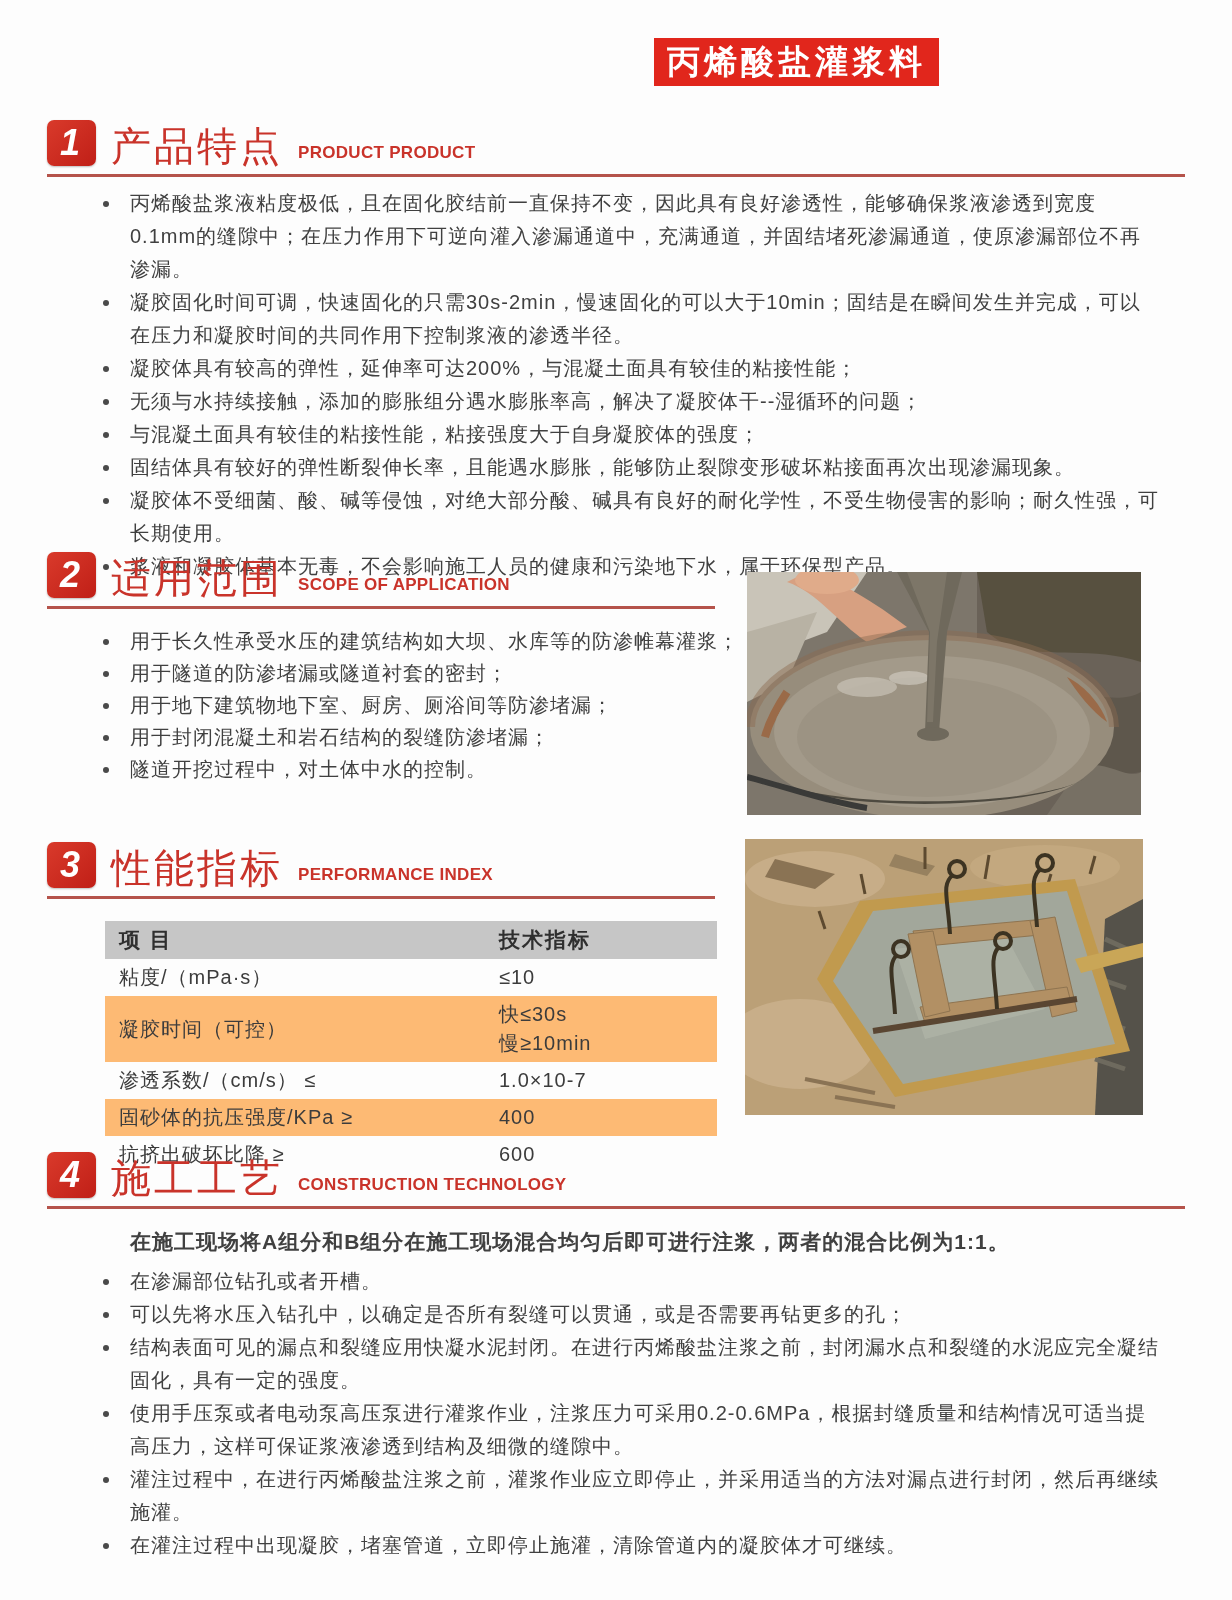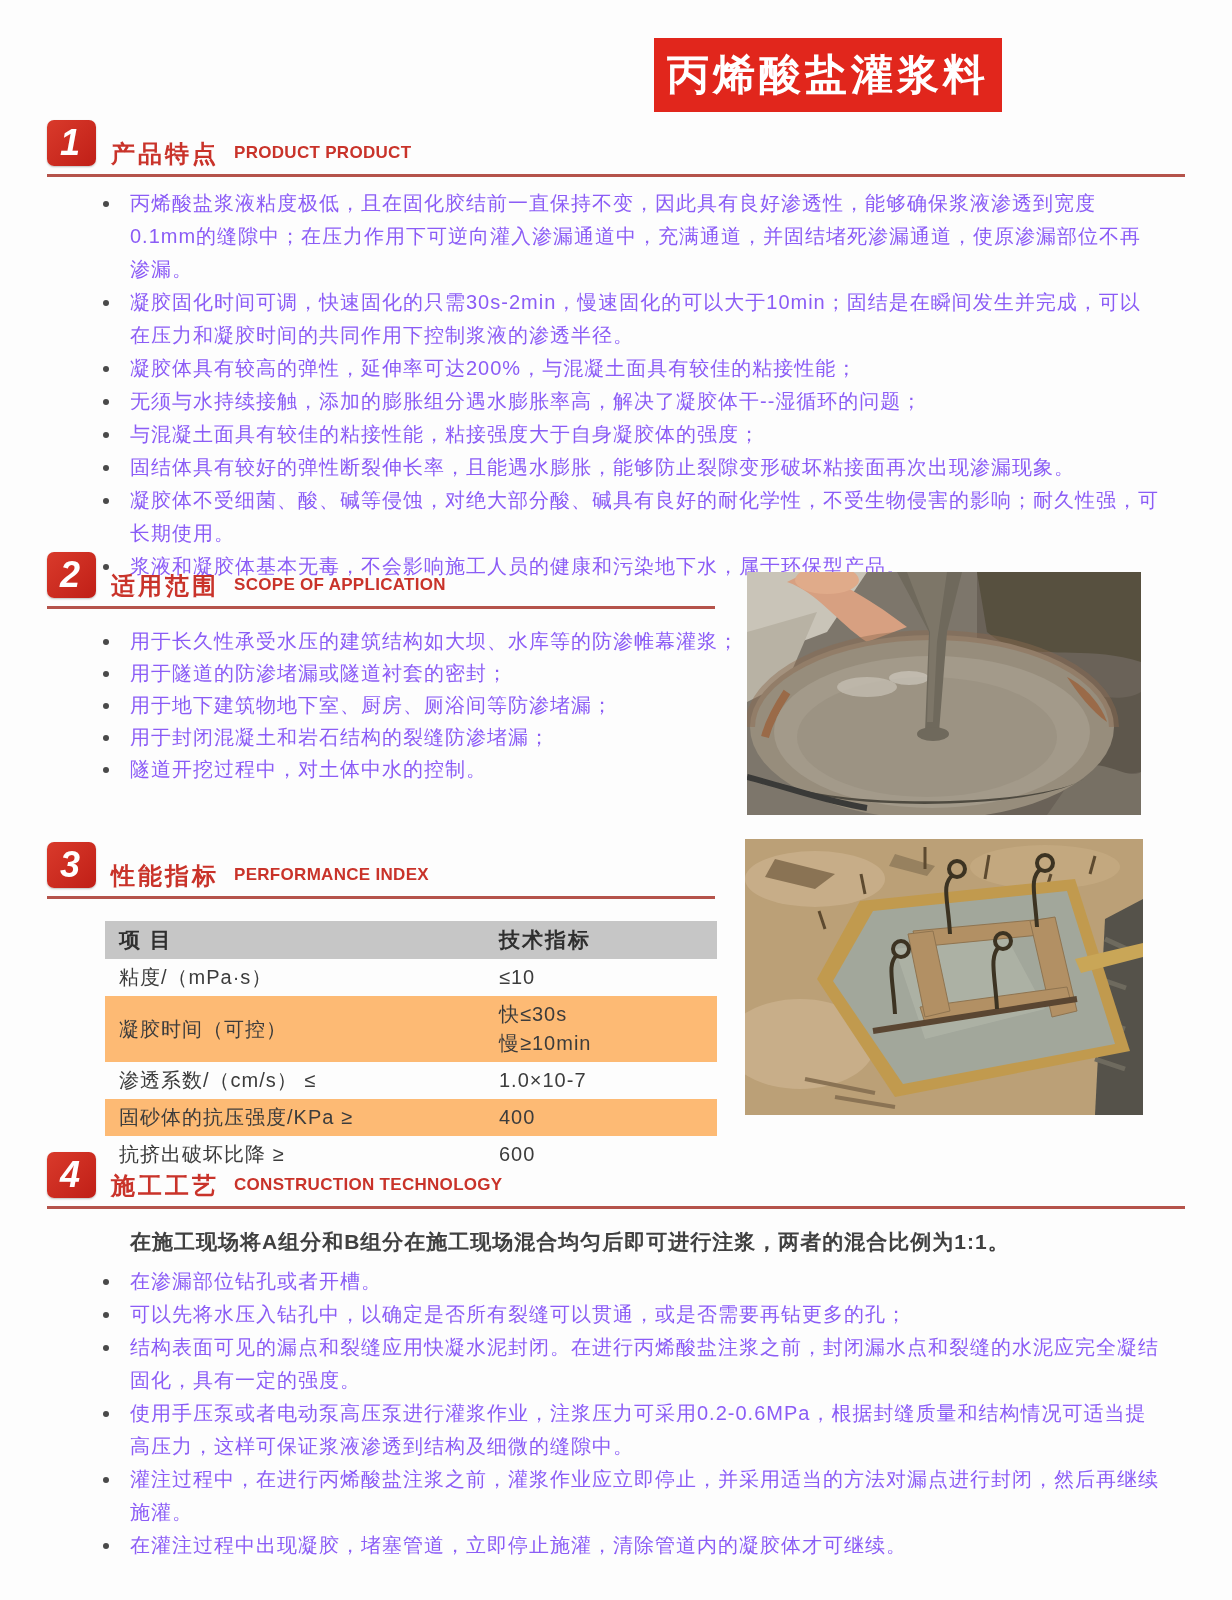--- a/index.html
+++ b/index.html
@@ -6,45 +6,45 @@
   .page{
     position:relative;width:1232px;height:1600px;margin:0 auto;
     background:#fdfdfd;overflow:hidden;
     font-family:"Liberation Sans","DejaVu Sans",sans-serif;
     color:#3e3e3e;
   }
   
   .banner{
     position:absolute;left:654px;top:38px;height:48px;
     background:#e1261c;color:#ffffff;
-    font-size:42px;font-weight:bold;letter-spacing:4px;
-    display:flex;align-items:center;padding:13px 13px;
+    font-size:33px;font-weight:bold;letter-spacing:4px;
+    display:flex;align-items:center;padding:0 13px;
   }
   
   .section{position:absolute;left:47px;}
   .sec-head{
     display:flex;align-items:flex-end;gap:15px;
     border-bottom:3px solid #b5534b;padding-bottom:8px;
   }
   .sec-head.narrow{width:668px;}
   .sec-head.wide{width:1138px;}
   .sec-num{
     width:46px;height:46px;border-radius:7px;flex:0 0 auto;
     background:linear-gradient(135deg,#d93a2b,#c01f17);
     color:#fff;font-size:36px;font-weight:bold;font-style:italic;
     display:flex;align-items:center;justify-content:center;
     padding-right:3px;box-shadow:0 1px 2px rgba(0,0,0,.25);
   }
-  .sec-title{font-size:24px;font-weight:bold;color:#c9332a;letter-spacing:3px;line-height:1;}
+  .sec-title{font-size:40px;font-weight:normal;color:#c9332a;letter-spacing:3px;line-height:1;}
   .sec-sub{font-size:17px;font-weight:bold;color:#c9332a;padding-bottom:3px;letter-spacing:.3px;white-space:nowrap;}
   
   .bullets{list-style:none;margin:10px 0 0 52px;padding:0;}
   .bullets li{
     position:relative;padding-left:31px;
-    font-size:20px;line-height:33px;letter-spacing:1px;color:#8b5cf6;
+    font-size:20px;line-height:33px;letter-spacing:1px;color:#404040;
   }
   .bullets li::before{
     content:"";position:absolute;left:4px;top:14px;
     width:6px;height:6px;border-radius:50%;background:#4a4a4a;
   }
   .s1 .bullets{width:1060px;}
   .s2 .bullets{margin-top:16px;}
   .s2 .bullets li{line-height:32px;}
   .s4 .bullets{width:1060px;margin-top:6px;}
   .intro{margin:16px 0 0 83px;font-size:21px;font-weight:bold;color:#404040;letter-spacing:1px;line-height:34px;width:1040px;}

